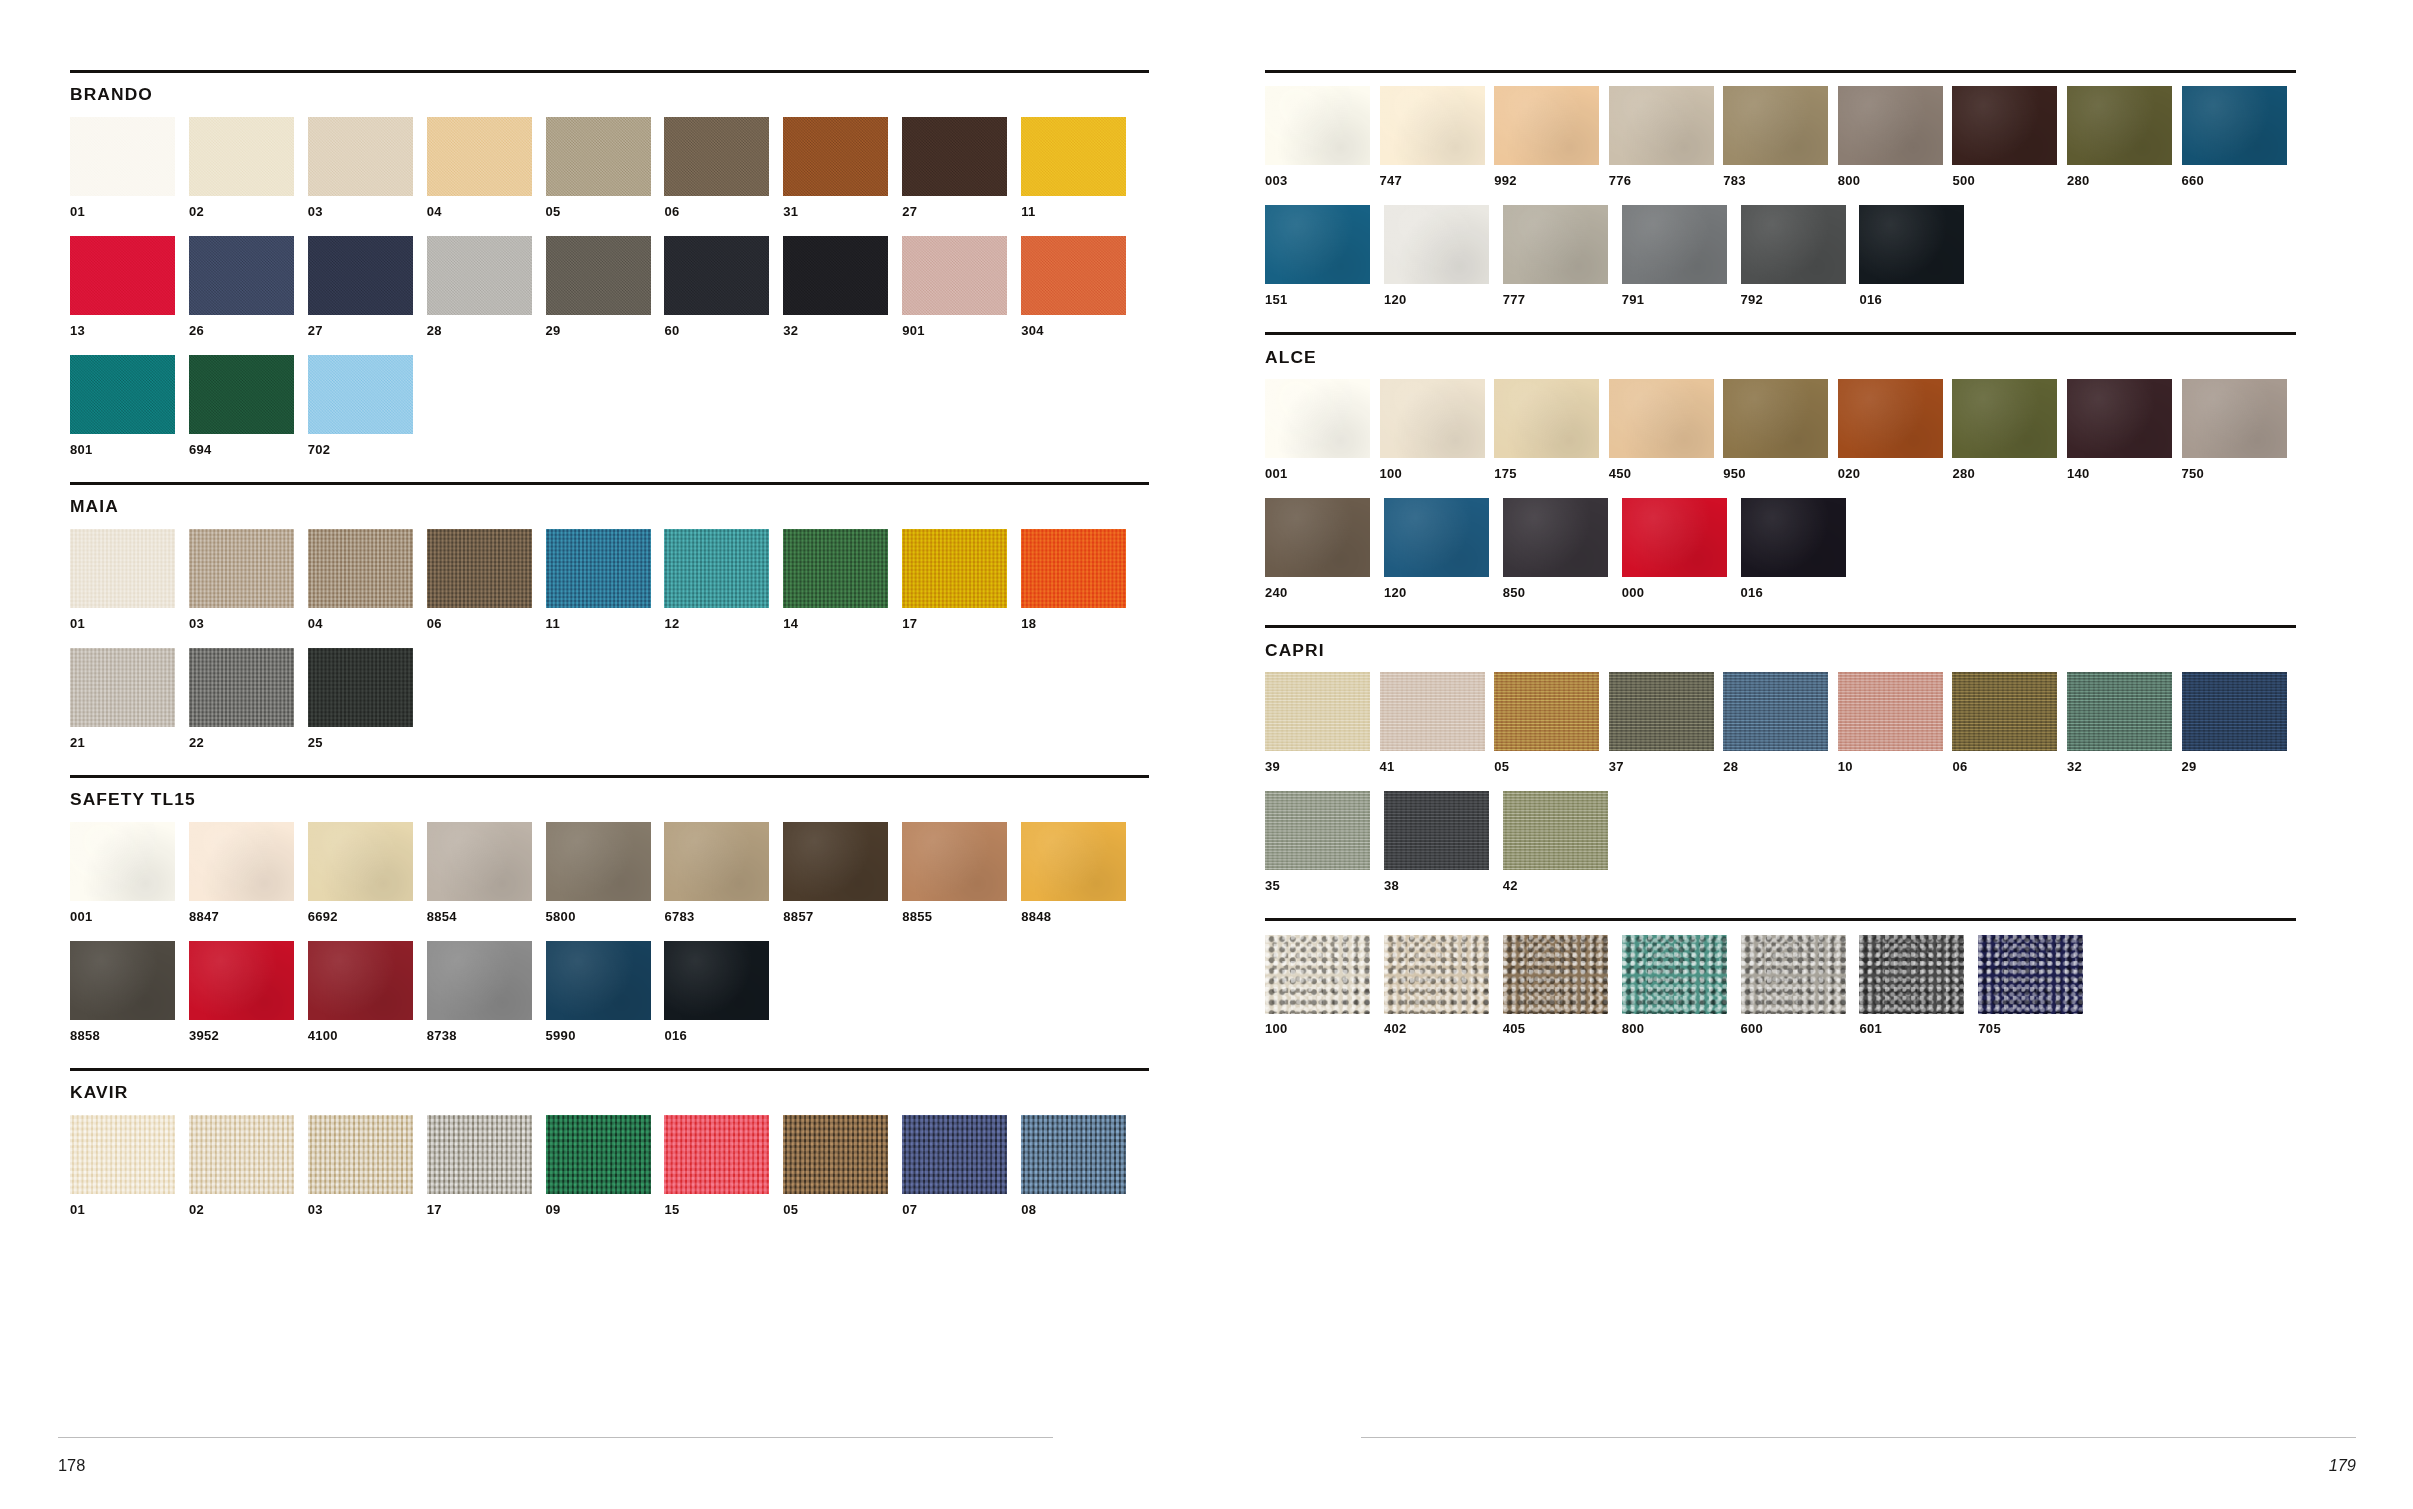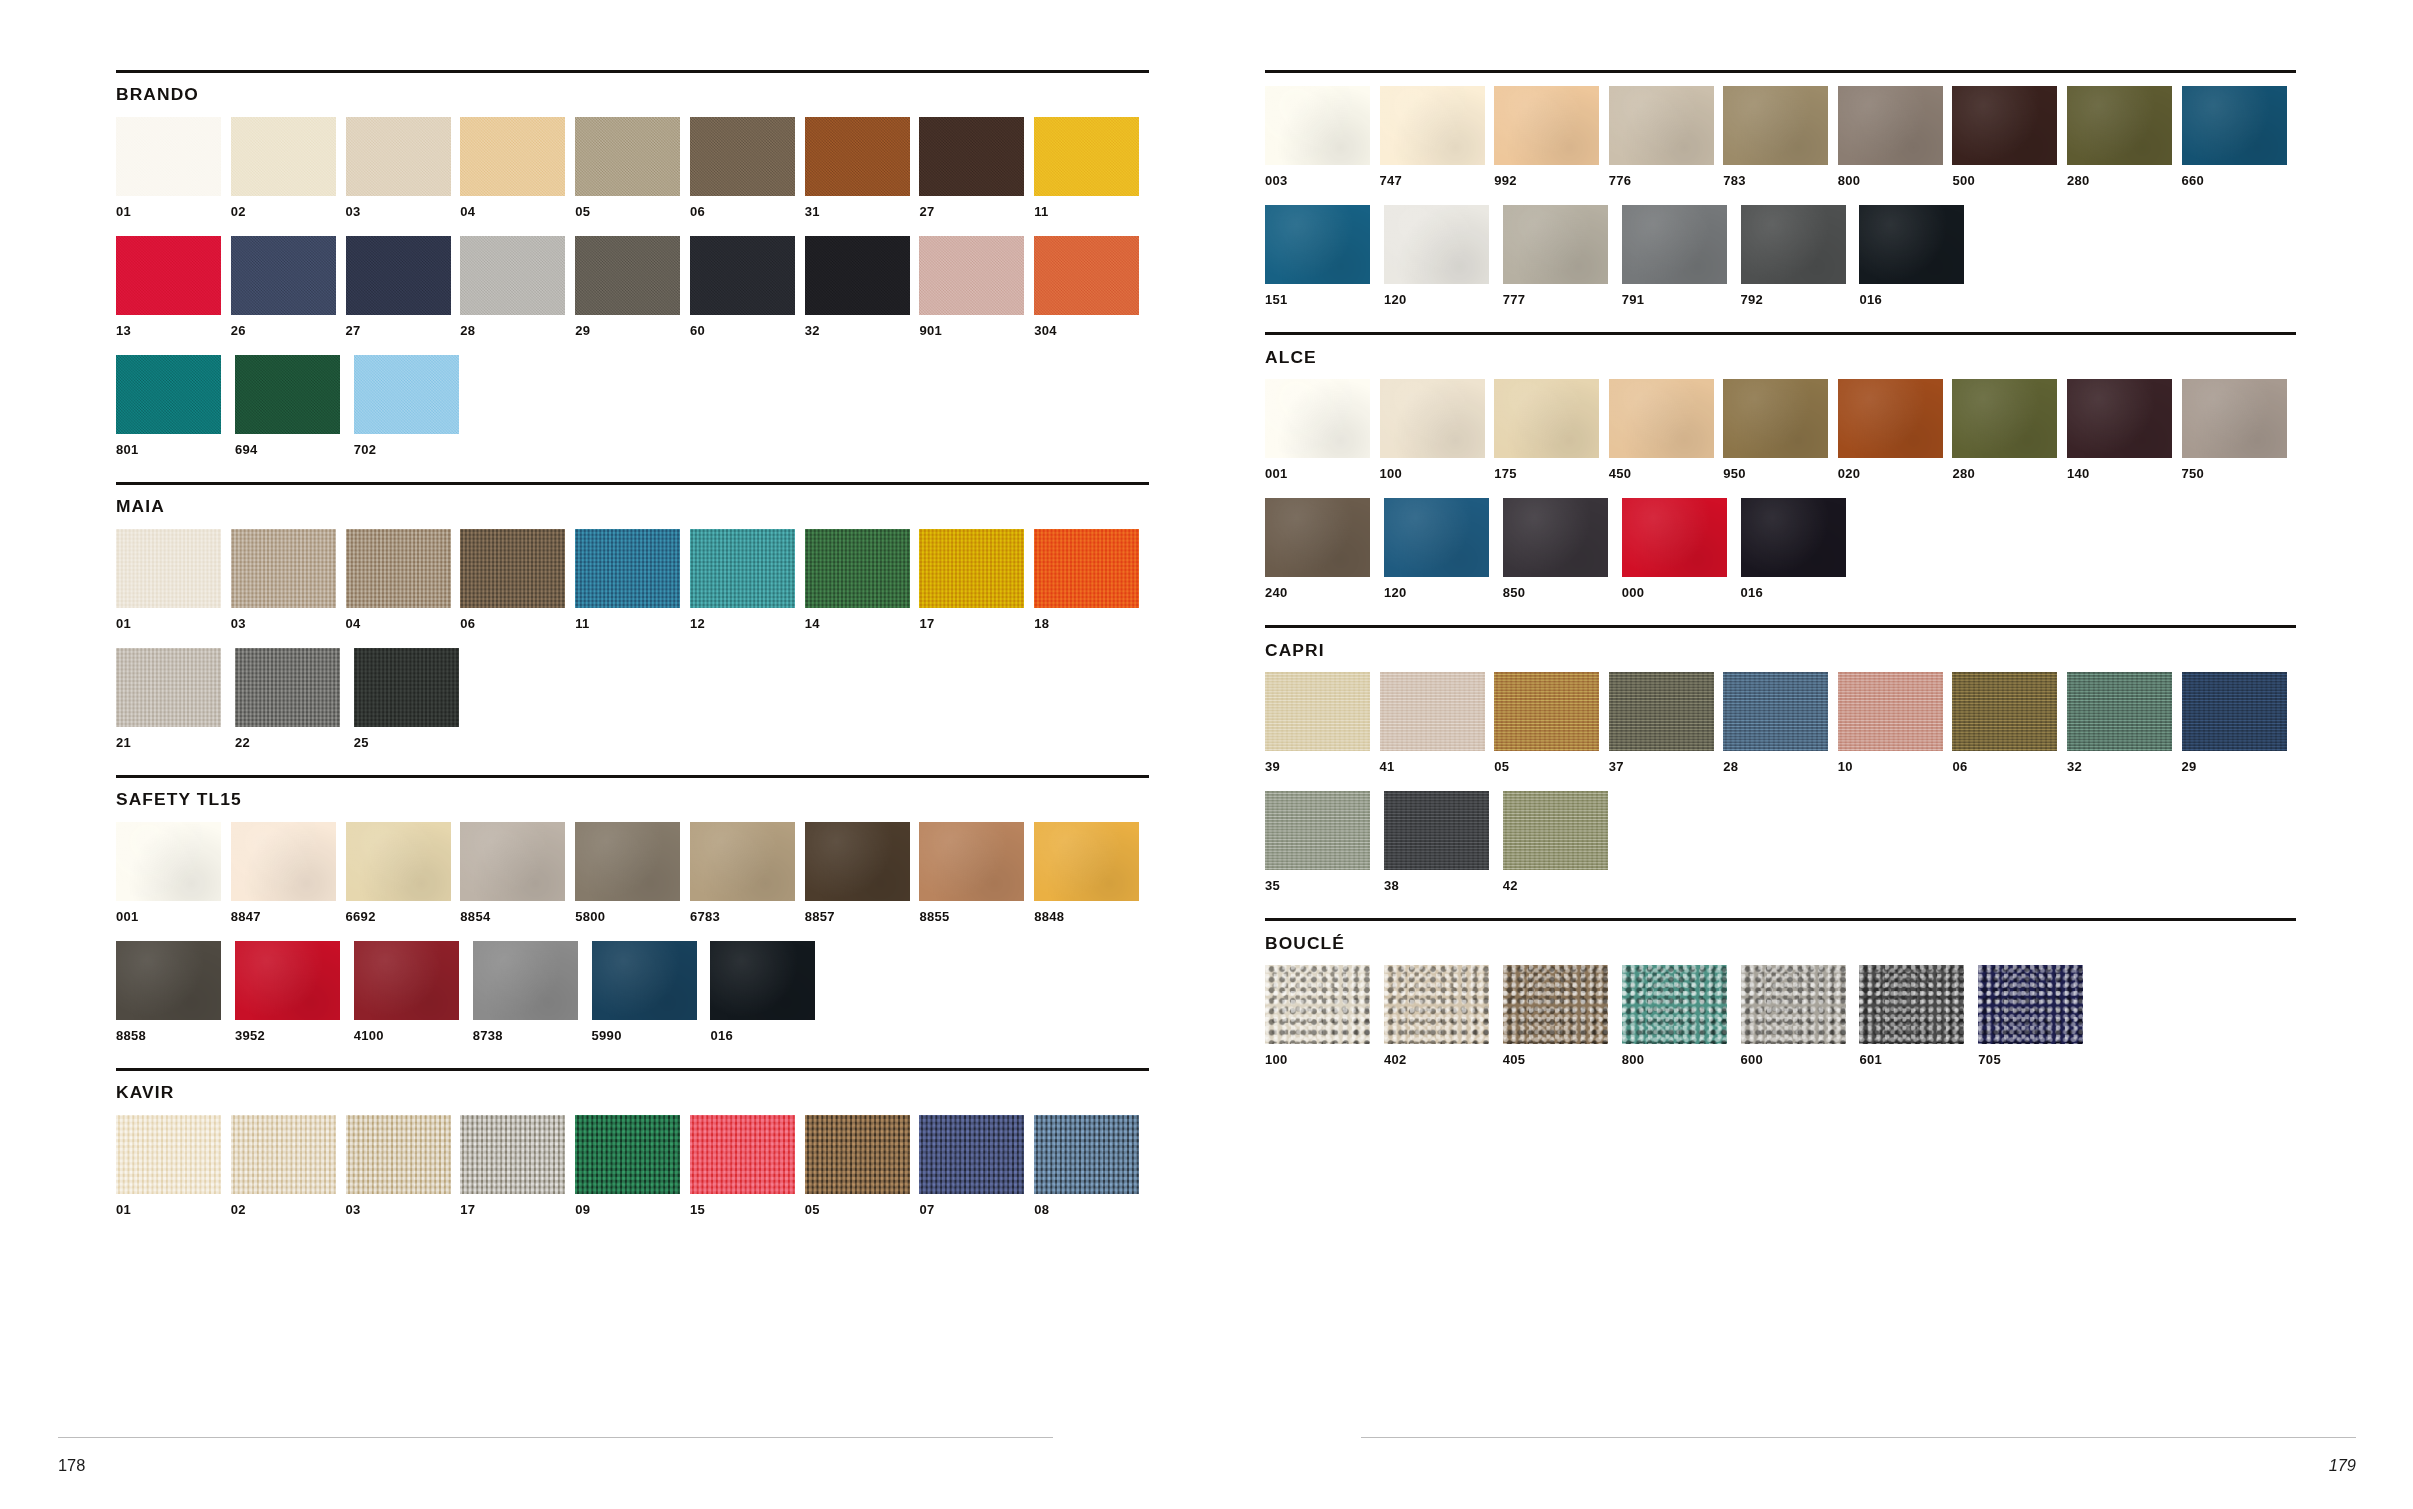--- a/index.html
+++ b/index.html
@@ -24,21 +24,21 @@
   .leaf {
     position: relative;
     width: 50%;
     height: 100%;
     padding: 0;
   }
   .leaf-inner {
     position: absolute;
     left: 0; right: 0; top: 0;
   }
-  .leaf-left .leaf-inner { padding: 70px 58px 0 116px; }
+  .leaf-left .leaf-inner { padding: 70px 58px 0 70px; }
   .leaf-right .leaf-inner { padding: 70px 118px 0 58px; }
 
   
   .section { margin-bottom: 9.7px; }
   .section-rule {
     width: 100%;
     height: 2.9px;
     background: #14110f;
     margin: 0 0 13.5px 0;
   }
@@ -815,21 +815,20 @@
               <div class="swatch-cell">
                 <div class="swatch" style="background-color: rgb(154, 156, 124);">
                   <div class="tx tx-flatweave"></div>
                 </div>
                 <div class="swatch-code">42</div>
               </div>
             </div>
           </div>
           <div class="section">
             <div class="section-rule"></div>
-            <div class="section-title">BOUCLÉ</div>
             <div class="swatch-row">
               <div class="swatch-cell">
                 <div class="swatch" style="background-color: rgb(221, 213, 196);">
                   <div class="tx tx-boucle"></div>
                 </div>
                 <div class="swatch-code">100</div>
               </div>
               <div class="swatch-cell">
                 <div class="swatch" style="background-color: rgb(211, 197, 174);">
                   <div class="tx tx-boucle"></div>

